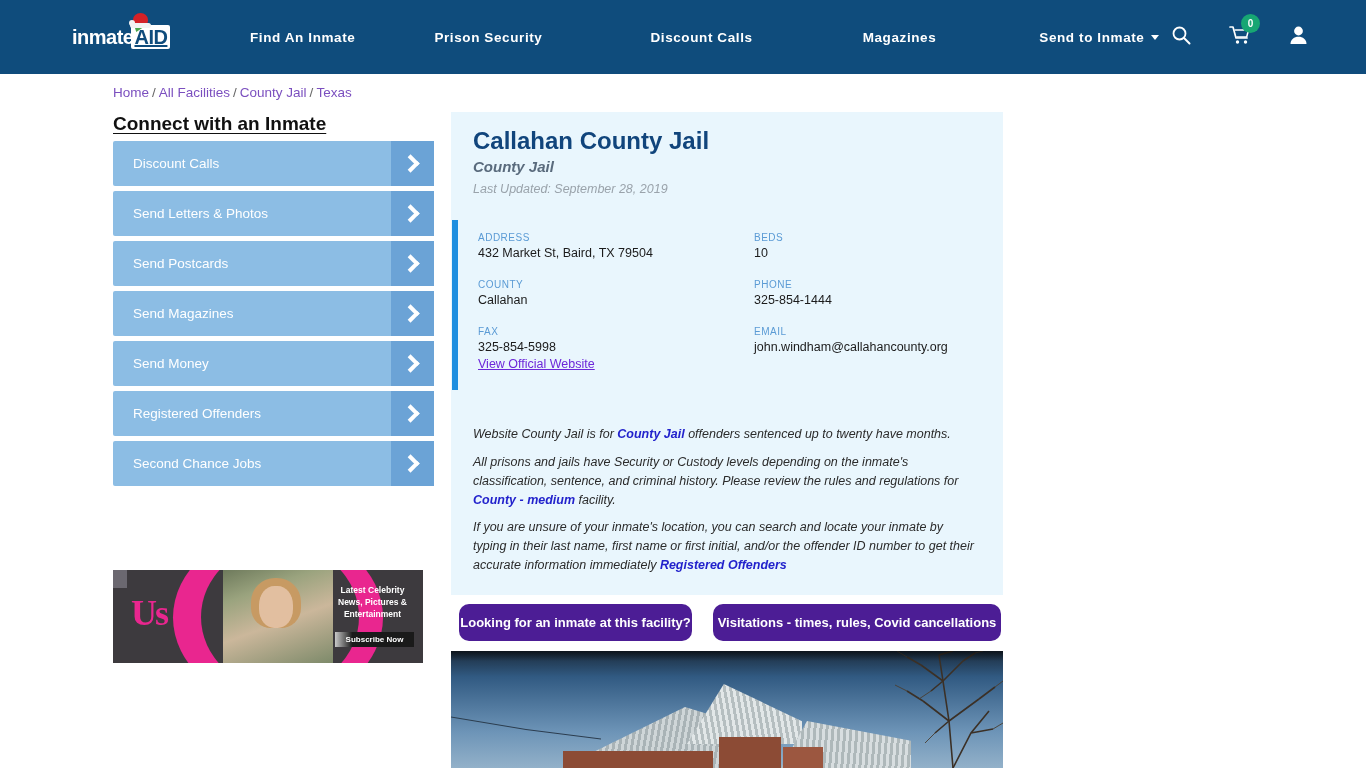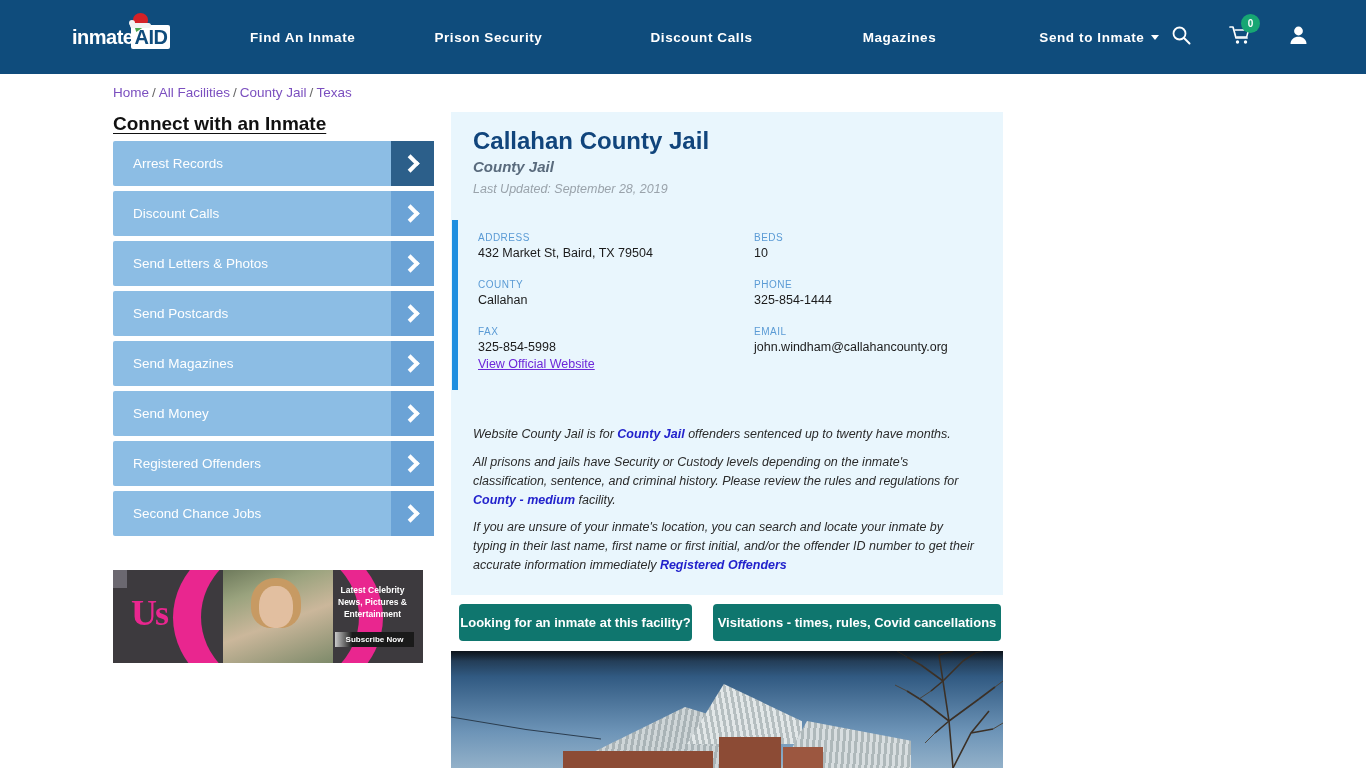--- a/index.html
+++ b/index.html
@@ -22,21 +22,21 @@
     position: absolute; left: 72px; top: 20px;
     width: 120px; height: 34px;
   }
   .logo-text {
     font-size: 20px; font-weight: bold; color: #ffffff;
     letter-spacing: -0.5px; line-height: 34px;
     white-space: nowrap;
   }
   .logo-aid {
     background: #ffffff; color: #0f4c7c; padding: 1px 3px;
-    border-radius: 2px; margin-left: -2px;
+    border-radius: 2px; margin-left: -2px; text-decoration: underline;
   }
   .santa-hat {
     position: absolute; left: 57px; top: -7px;
     width: 24px; height: 18px;
   }
   .santa-hat .hat-body {
     position: absolute; left: 4px; top: 0;
     width: 15px; height: 13px; border-radius: 50% 50% 40% 40%;
     background: #d42127;
   }
@@ -227,22 +227,22 @@
     position: absolute; left: 22px; width: 505px;
     font-size: 12.5px; font-style: italic; color: #2b2b2b; line-height: 19px;
   }
   .p1 { top: 313px; }
   .p2 { top: 341px; }
   .p3 { top: 406px; }
   .para a { color: #2222cc; font-weight: bold; text-decoration: none; cursor: pointer; }
 
   
   .gbtn {
-    position: absolute; height: 37px; background: #0f766e;
-    border-radius: 4px; color: #ffffff;
+    position: absolute; height: 37px; background: #4c1d95;
+    border-radius: 10px; color: #ffffff;
     font-size: 13px; font-weight: bold;
     display: flex; align-items: center; justify-content: center;
     cursor: pointer;
   }
   .gbtn1 { left: 459px; top: 604px; width: 233px; }
   .gbtn2 { left: 713px; top: 604px; width: 288px; }
 
   
   .photo {
     position: absolute; left: 451px; top: 651px;
@@ -343,26 +343,20 @@
   </div>
 </div>
 
 <div class="breadcrumb">
   <a>Home</a><span class="sep">/</span><a>All Facilities</a><span class="sep">/</span><a>County Jail</a><span class="sep">/</span><a>Texas</a>
 </div>
 
 <div class="side-title">Connect with an Inmate</div>
 
 <div class="side-list">
-  <div class="side-btn active">
-    <span class="lbl">Arrest Records</span>
-    <span class="arrowbox">
-        <i class="chev"></i>
-      </span>
-  </div>
   <div class="side-btn">
     <span class="lbl">Discount Calls</span>
     <span class="arrowbox">
         <i class="chev"></i>
       </span>
   </div>
   <div class="side-btn">
     <span class="lbl">Send Letters &amp; Photos</span>
     <span class="arrowbox">
         <i class="chev"></i>

